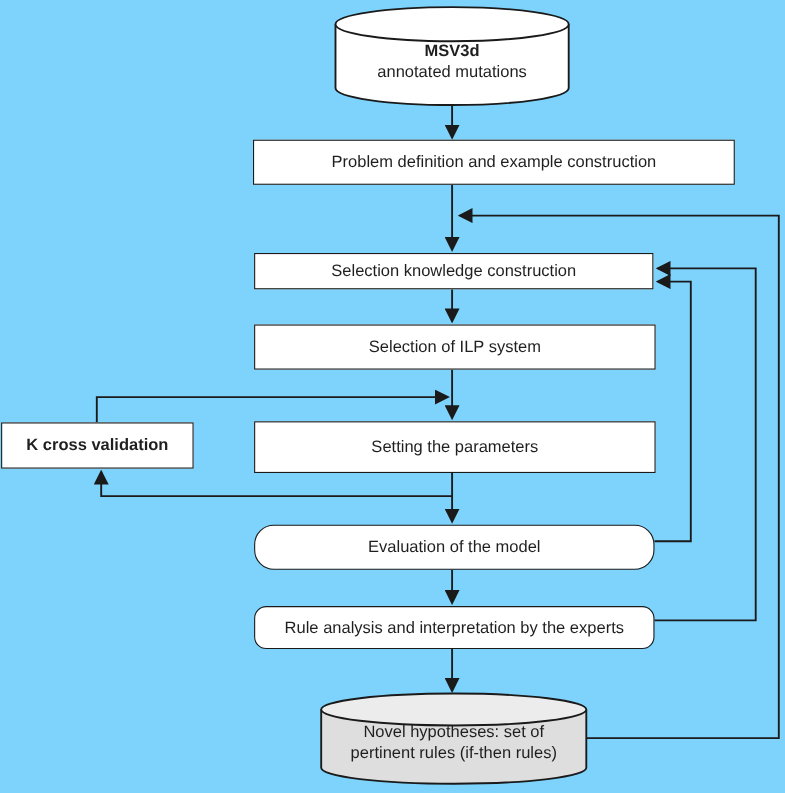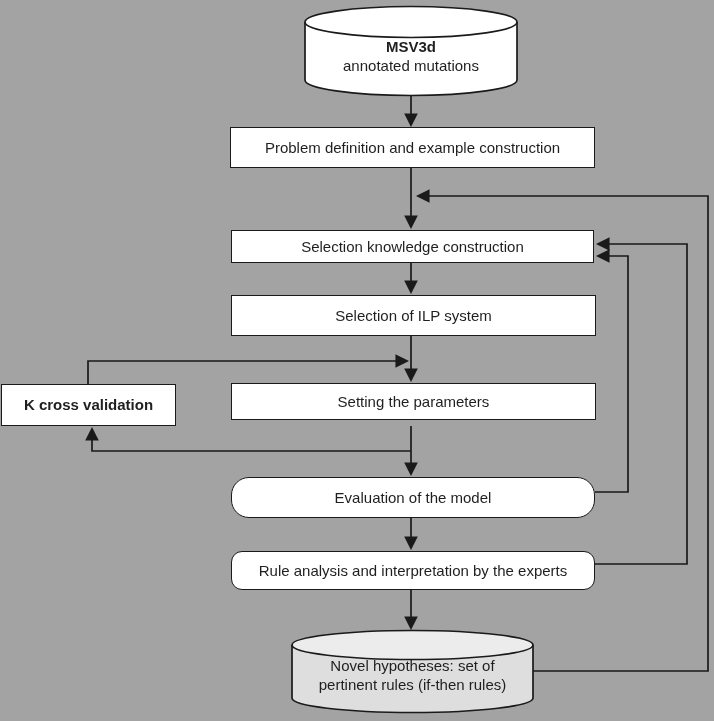--- a/index.html
+++ b/index.html
@@ -1,19 +1,19 @@
 <!DOCTYPE html>
 <html><head>
 <meta charset="utf-8">
 <style>
   html,body{margin:0;padding:0;background:#ffffff;}
   #canvas{
     position:relative;
     width:714px;height:721px;
-    background:#a3a3a3;
+    background:#7dd3fc;
     font-family:"Liberation Sans", sans-serif;
     color:#1f1f1f;
     overflow:hidden;
   }
   #wires{position:absolute;left:0;top:0;width:714px;height:721px;}
   .line{fill:none;stroke:#1a1a1a;stroke-width:1.7px;}
   .shape{stroke:#1a1a1a;stroke-width:1.7px;}
   .arrowhead{fill:#1a1a1a;}
   .node{
     position:absolute;
@@ -70,27 +70,27 @@
     <path class="line" marker-end="url(#arrow)" d="M595,492 H628 V256 H598"></path>
     <path class="line" marker-end="url(#arrow)" d="M595,564 H687 V244 H598"></path>
     <path class="line" marker-end="url(#arrow)" d="M533,671 H708 V196 H418"></path>
   </svg>
 
   <div id="db-top-label" class="cyl-label" style="left:305px;top:37px;width:212px;">
     <span class="t1">MSV3d</span>
     <span class="t2">annotated mutations</span>
   </div>
 
-  <div class="node" style="left:230px;top:127px;width:365px;height:41px;">Problem definition and example construction</div>
+  <div class="node" style="left:230px;top:127px;width:438px;height:41px;">Problem definition and example construction</div>
 
   <div class="node" style="left:231px;top:230px;width:363px;height:33px;">Selection knowledge construction</div>
 
   <div class="node" style="left:231px;top:295px;width:365px;height:41px;">Selection of ILP system</div>
 
-  <div class="node" style="left:231px;top:383px;width:365px;height:37px;">Setting the parameters</div>
+  <div class="node" style="left:231px;top:383px;width:365px;height:47px;">Setting the parameters</div>
 
   <div class="node" style="left:1px;top:384px;width:175px;height:42px;font-weight:bold;">K cross validation</div>
 
   <div class="node" style="left:231px;top:477px;width:364px;height:41px;border-radius:18px;">Evaluation of the model</div>
 
   <div class="node" style="left:231px;top:551px;width:364px;height:39px;border-radius:11px;">Rule analysis and interpretation by the experts</div>
 
   <div class="cyl-label" style="left:292px;top:656px;width:241px;">
     <span class="t1">Novel hypotheses: set of</span>
     <span class="t2">pertinent rules (if-then rules)</span>

